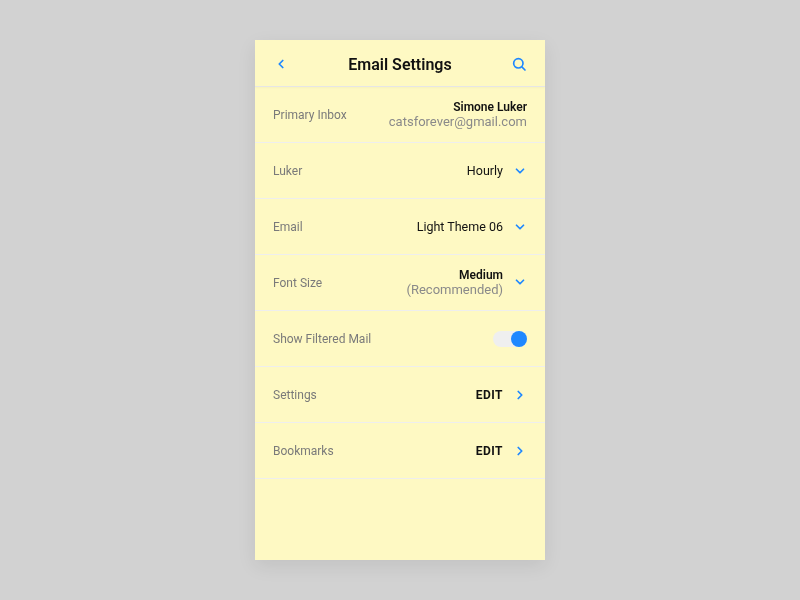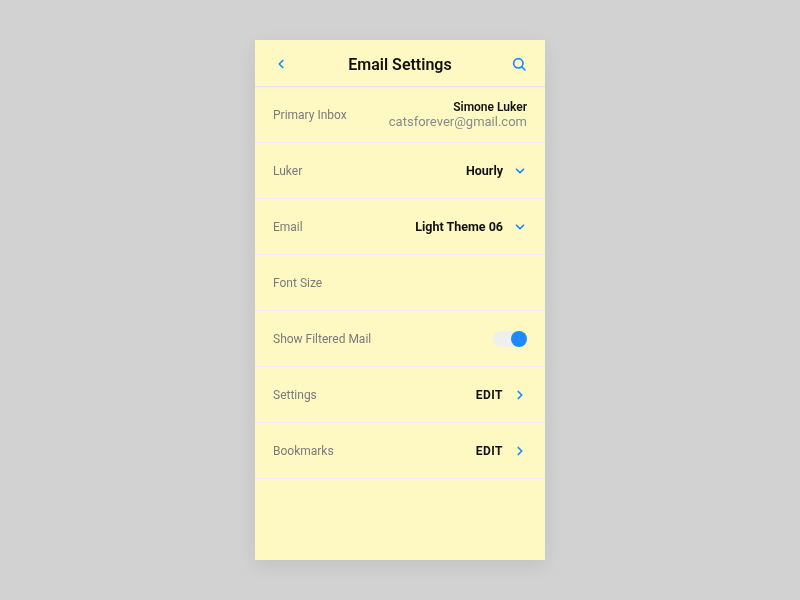--- a/index.html
+++ b/index.html
@@ -72,21 +72,21 @@
     font-size: 12px;
     font-weight: 600;
     color: #111;
   }
   .value-secondary {
     font-size: 13px;
     color: #8a8a8a;
   }
   .value-single {
     font-size: 12.5px;
-    font-weight: 700;
+    font-weight: 400;
     color: #111;
   }
   .chevron {
     width: 14px;
     height: 14px;
     color: #1e88ff;
     display: flex;
     align-items: center;
     justify-content: center;
   }
@@ -173,20 +173,31 @@
         <span class="chevron">
           <svg width="14" height="14" viewBox="0 0 24 24" fill="none" stroke="currentColor" stroke-width="3" stroke-linecap="round" stroke-linejoin="round">
               <polyline points="6 9 12 15 18 9"></polyline>
             </svg>
         </span>
       </div>
     </div>
 
     <div class="row">
       <span class="label">Font Size</span>
+      <div class="right">
+        <div class="value-stack">
+          <span class="value-primary">Medium</span>
+          <span class="value-secondary">(Recommended)</span>
+        </div>
+        <span class="chevron">
+          <svg width="14" height="14" viewBox="0 0 24 24" fill="none" stroke="currentColor" stroke-width="3" stroke-linecap="round" stroke-linejoin="round">
+              <polyline points="6 9 12 15 18 9"></polyline>
+            </svg>
+        </span>
+      </div>
     </div>
 
 
     <div class="row">
       <span class="label">Show Filtered Mail</span>
       <div class="right">
         <div class="toggle on">
           <div class="knob"></div>
         </div>
       </div>

